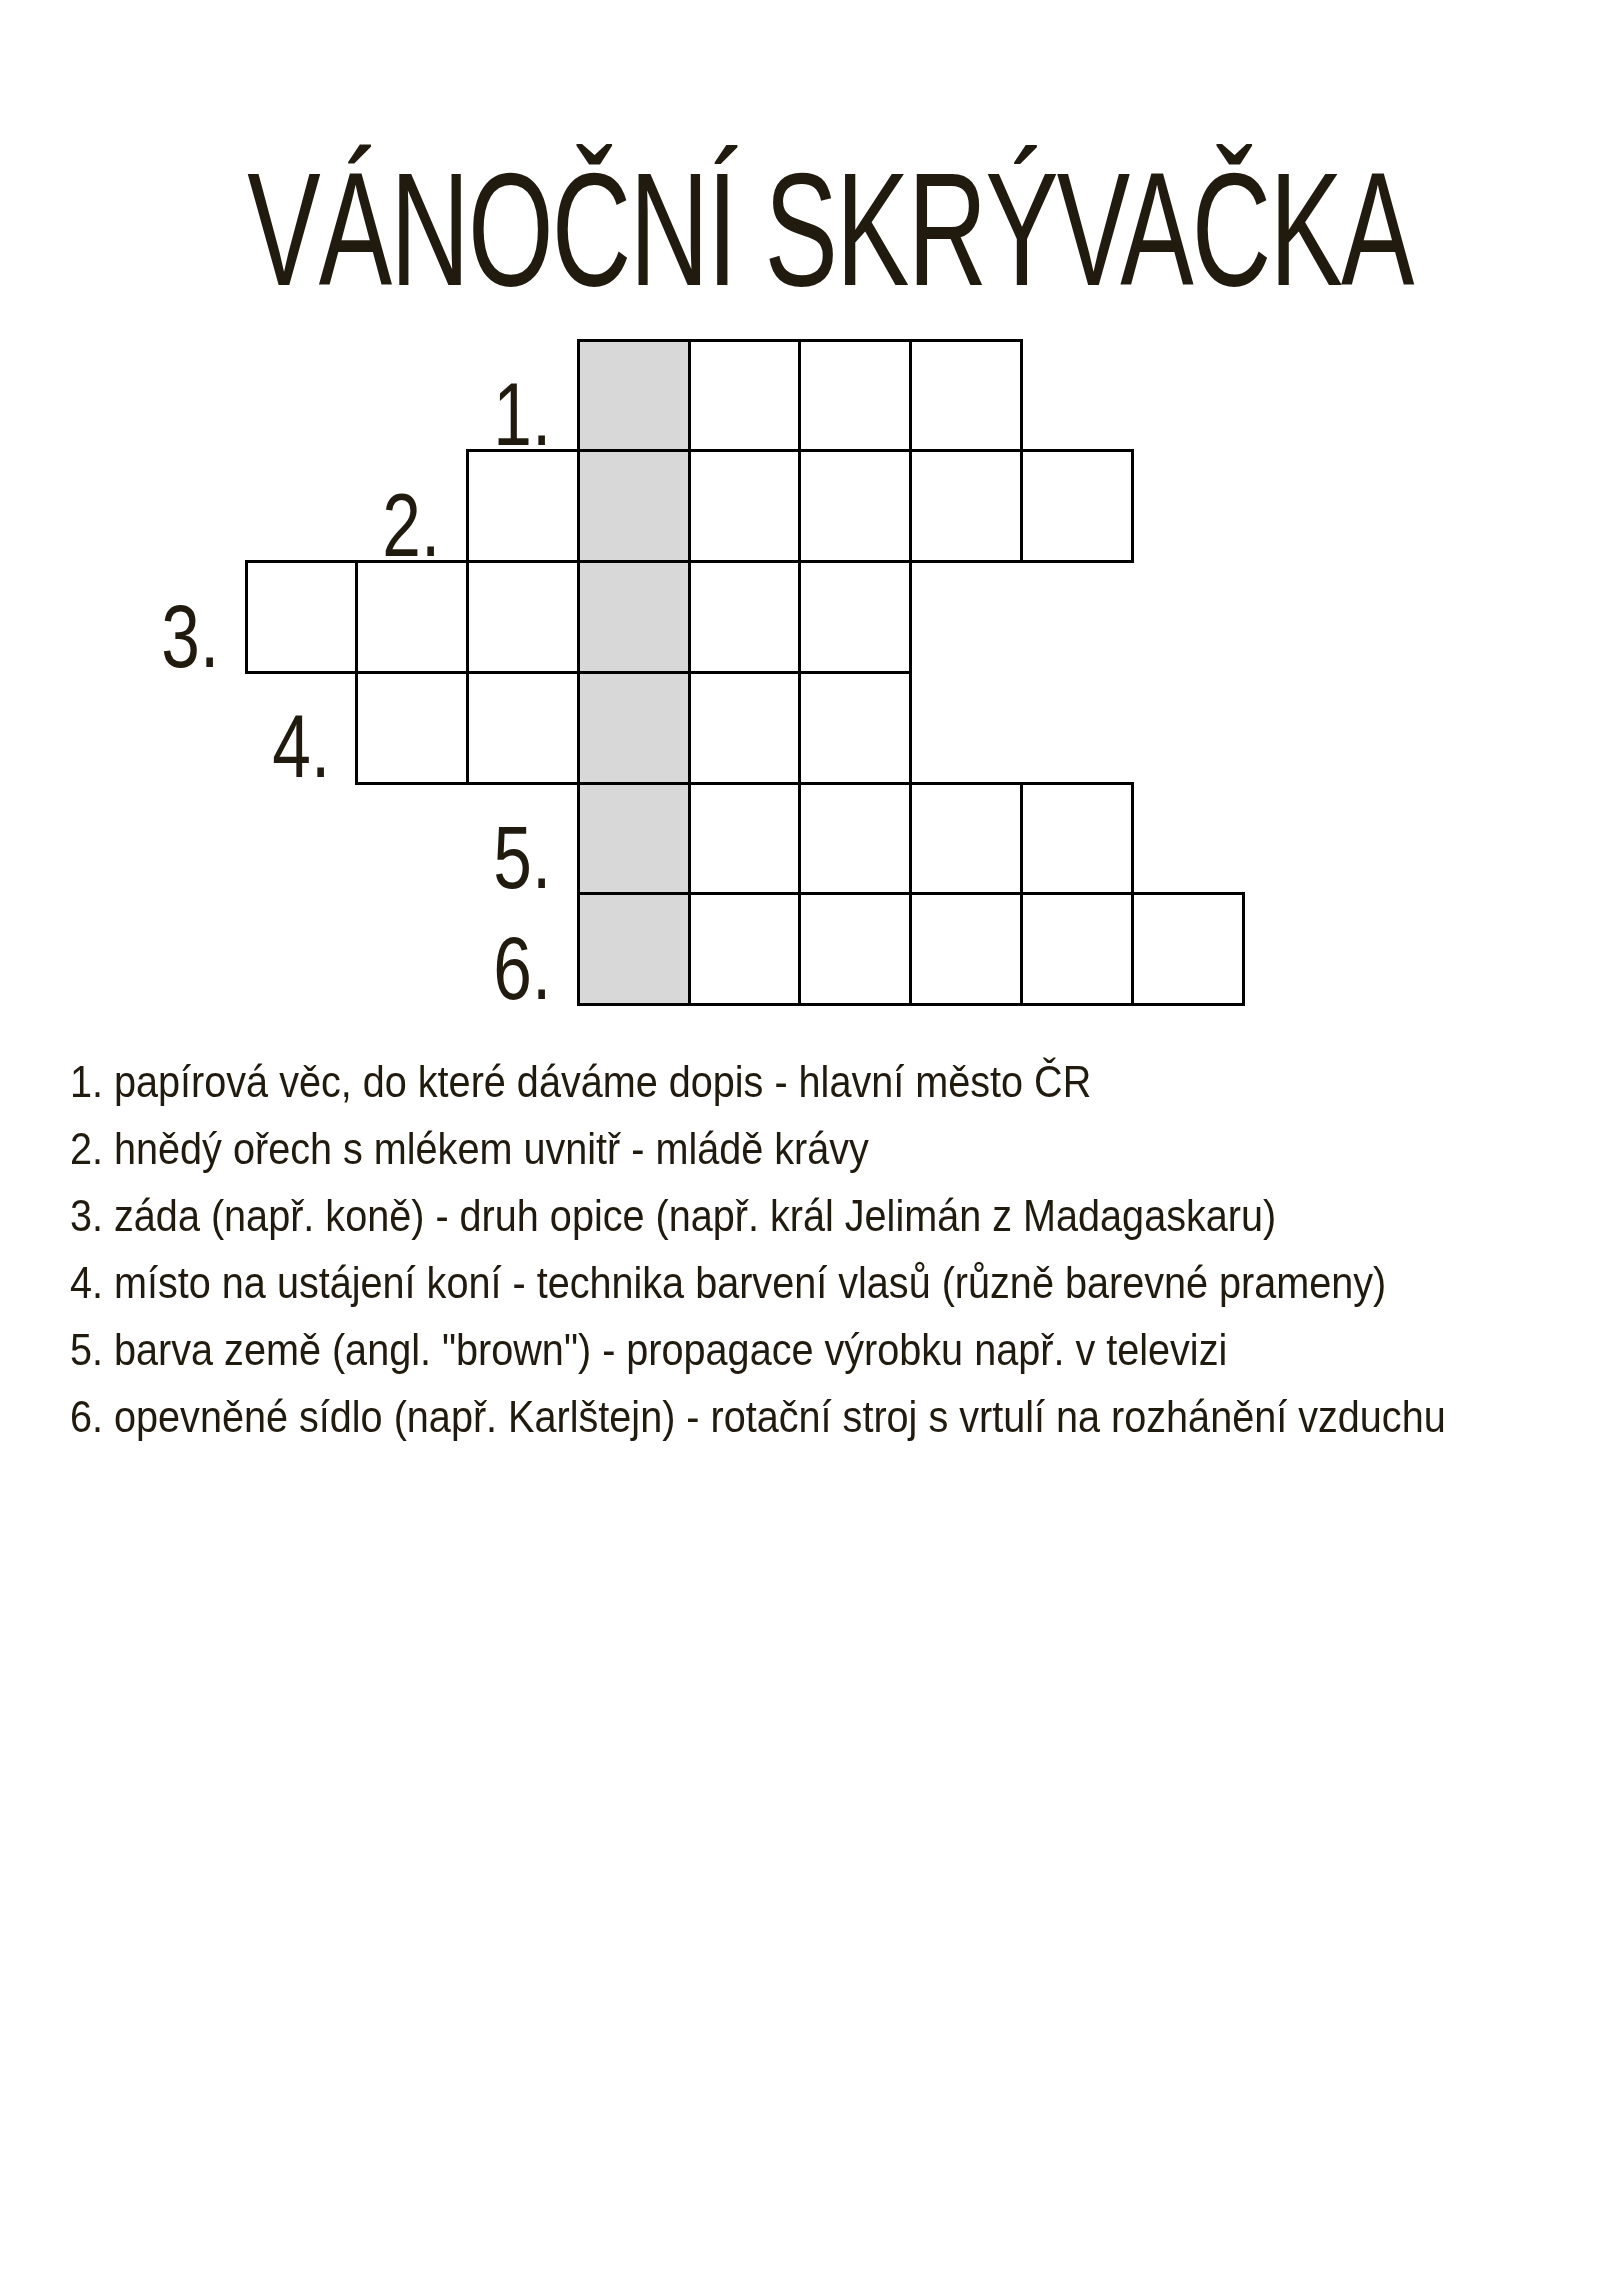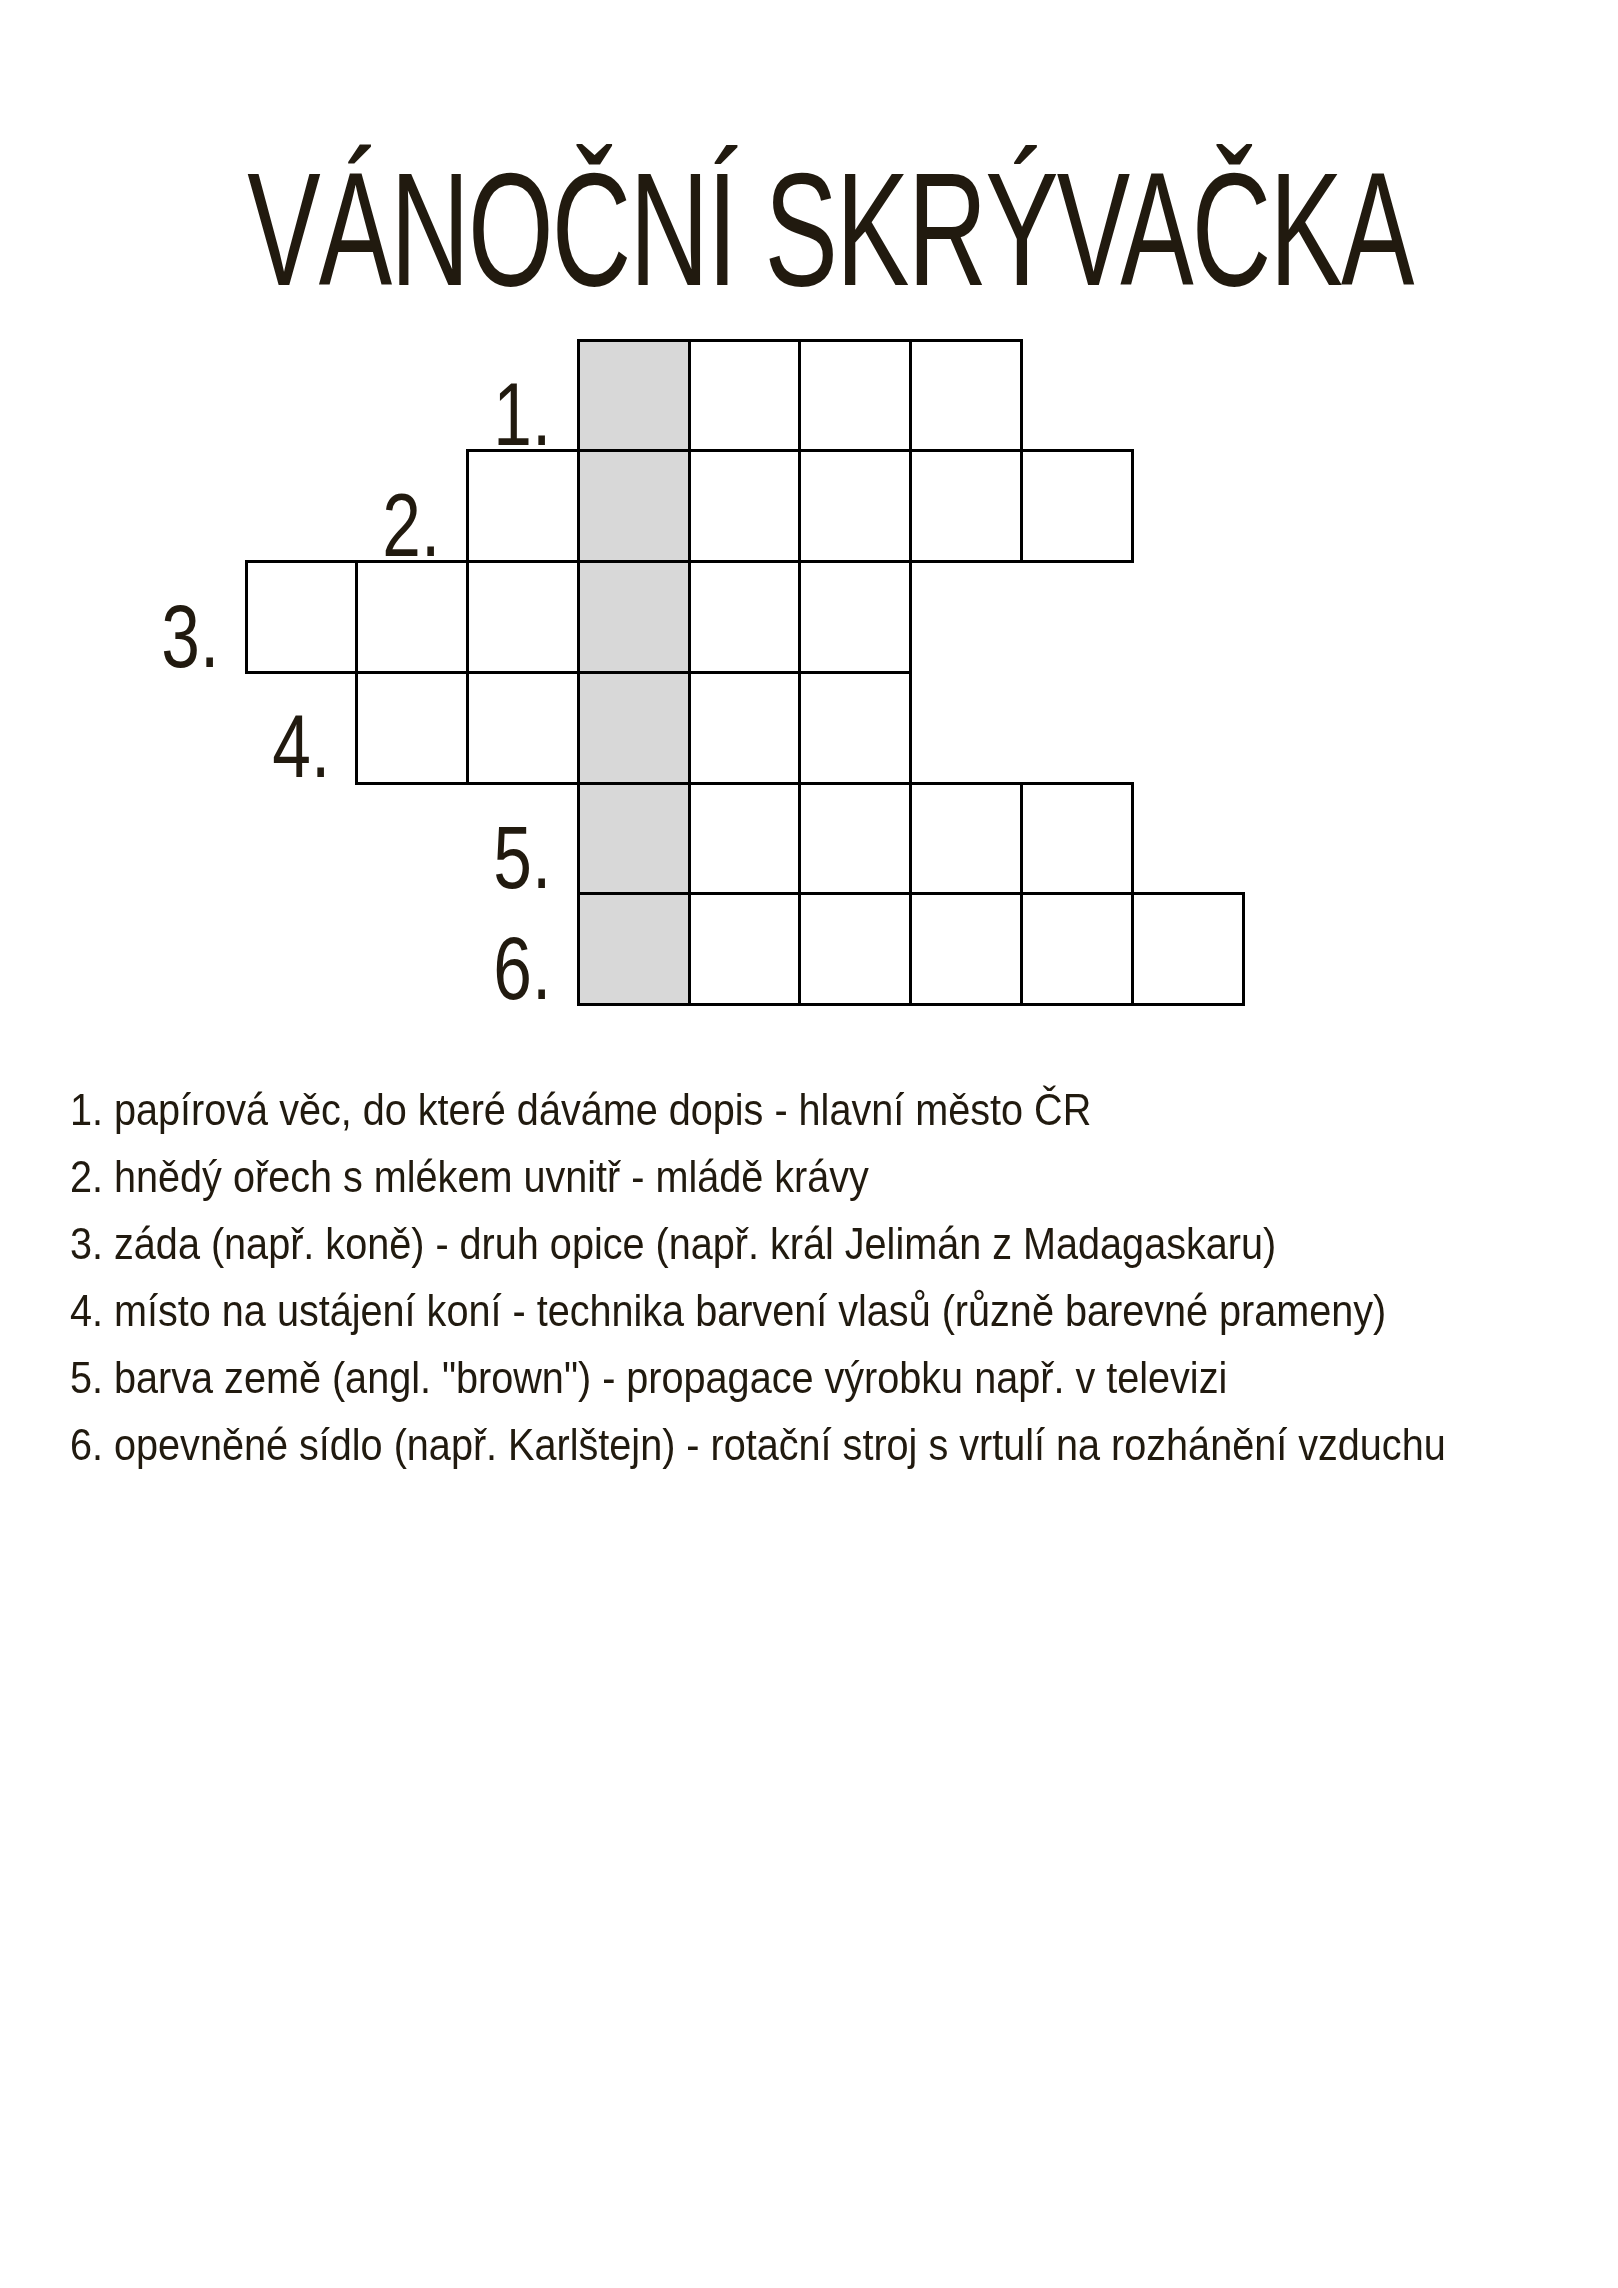--- a/index.html
+++ b/index.html
@@ -55,21 +55,21 @@
     text-align: right;
     white-space: nowrap;
   }
   .rownum span {
     display: inline-block;
     transform: scaleX(0.78);
     transform-origin: 100% 50%;
   }
 
   
-  .clues { position: absolute; left: 70px; top: 1076px; }
+  .clues { position: absolute; left: 70px; top: 1048px; }
   .clue {
     font-size: 44px;
     line-height: 67px;
     white-space: nowrap;
     transform: scaleX(0.9);
     transform-origin: 0 50%;
   }
 </style>
 </head>
 <body>

